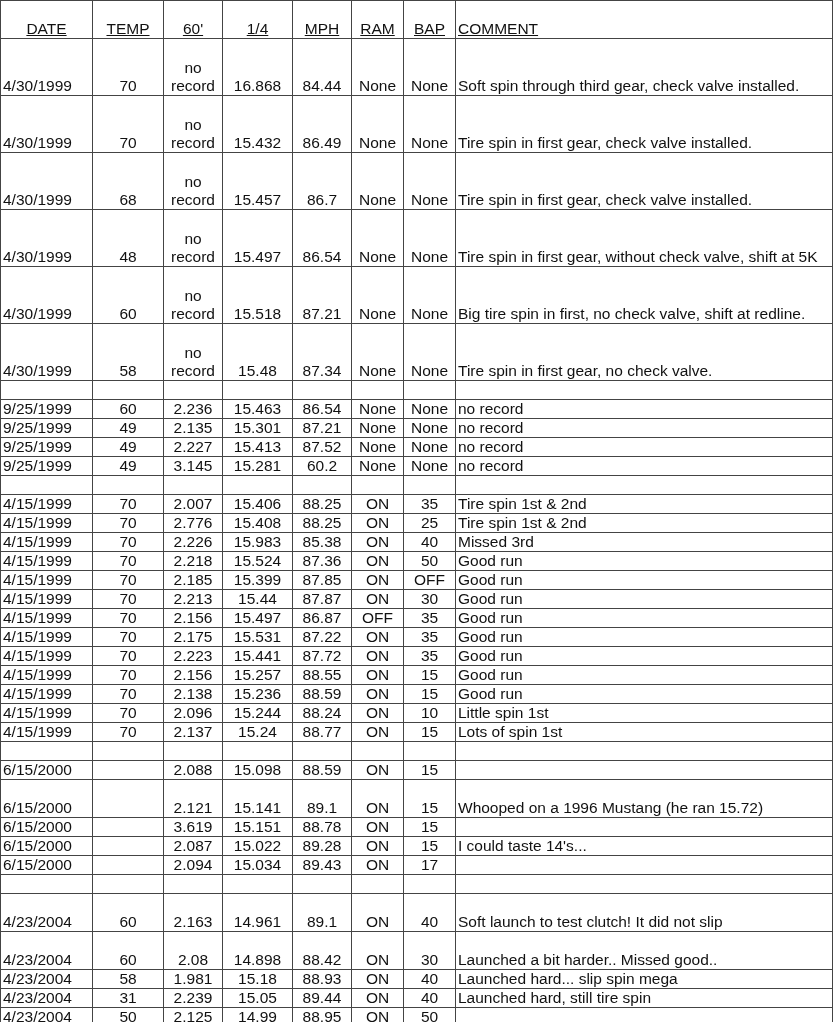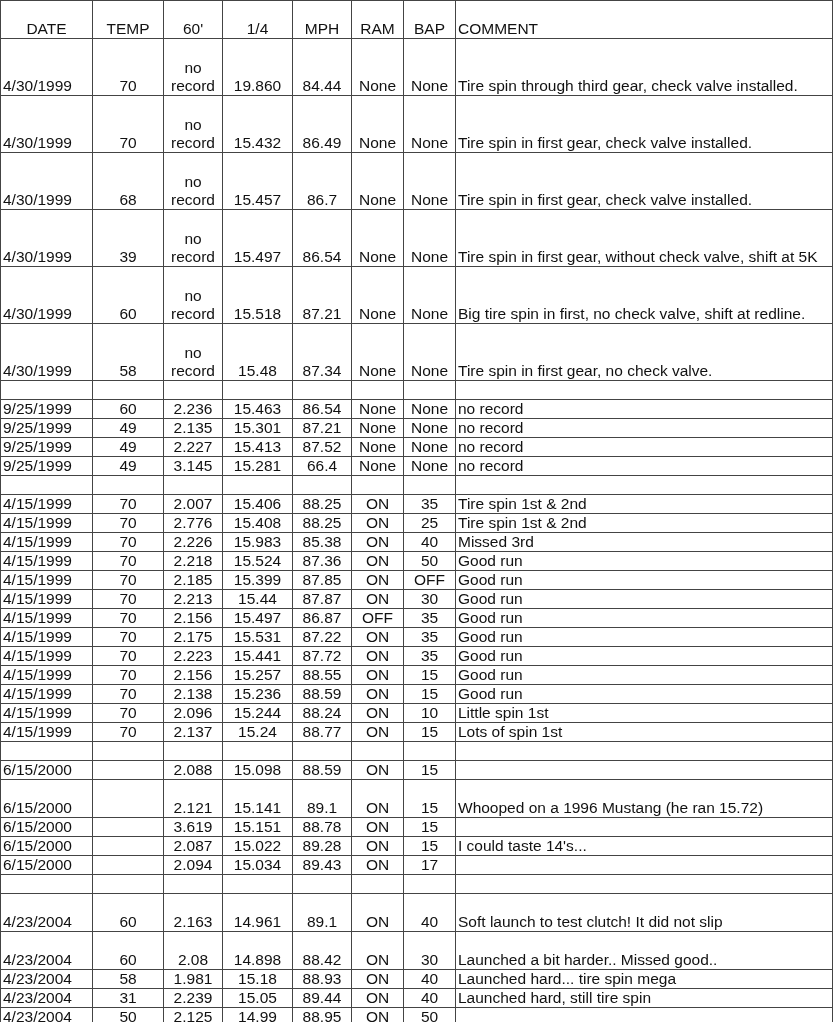--- a/index.html
+++ b/index.html
@@ -17,21 +17,21 @@
     border:1px solid #444;
     padding:0 2px;
     vertical-align:bottom;
     white-space:nowrap;
     overflow:hidden;
     line-height:18px;
   }
   table.sheet td.wrap { white-space:normal; }
   td.c { text-align:center; }
   td.l { text-align:left; }
-  tr.hdr td { height:37px; vertical-align:bottom; padding-bottom:0; }
+  tr.hdr td { height:37px; vertical-align:bottom; padding-bottom:0;text-decoration:underline; }
   tr.h57 td { height:56px; }
   tr.h38 td { height:37px; }
   tr.h19 td { height:18px; }
   tr.blank td { height:18px; }
   col.c-date { width:92px; }
   col.c-temp { width:71px; }
   col.c-60 { width:59px; }
   col.c-q { width:70px; }
   col.c-mph { width:59px; }
   col.c-ram { width:52px; }
@@ -62,25 +62,25 @@
       <td class="c">RAM</td>
       <td class="c">BAP</td>
       <td class="l">COMMENT</td>
     </tr>
   </thead>
   <tbody id="rows">
       <tr class="h57">
         <td class="l">4/30/1999</td>
         <td class="c">70</td>
         <td class="c wrap">no record</td>
-        <td class="c">19.860</td>
+        <td class="c">16.868</td>
         <td class="c">84.44</td>
         <td class="c">None</td>
         <td class="c">None</td>
-        <td class="l wrap">Tire spin through third gear, check valve installed.</td>
+        <td class="l wrap">Soft spin through third gear, check valve installed.</td>
       </tr>
       <tr class="h57">
         <td class="l">4/30/1999</td>
         <td class="c">70</td>
         <td class="c wrap">no record</td>
         <td class="c">15.432</td>
         <td class="c">86.49</td>
         <td class="c">None</td>
         <td class="c">None</td>
         <td class="l wrap">Tire spin in first gear, check valve installed.</td>
@@ -90,21 +90,21 @@
         <td class="c">68</td>
         <td class="c wrap">no record</td>
         <td class="c">15.457</td>
         <td class="c">86.7</td>
         <td class="c">None</td>
         <td class="c">None</td>
         <td class="l wrap">Tire spin in first gear, check valve installed.</td>
       </tr>
       <tr class="h57">
         <td class="l">4/30/1999</td>
-        <td class="c">39</td>
+        <td class="c">48</td>
         <td class="c wrap">no record</td>
         <td class="c">15.497</td>
         <td class="c">86.54</td>
         <td class="c">None</td>
         <td class="c">None</td>
         <td class="l wrap">Tire spin in first gear, without check valve, shift at 5K</td>
       </tr>
       <tr class="h57">
         <td class="l">4/30/1999</td>
         <td class="c">60</td>
@@ -163,21 +163,21 @@
         <td class="c">87.52</td>
         <td class="c">None</td>
         <td class="c">None</td>
         <td class="l wrap">no record</td>
       </tr>
       <tr class="h19">
         <td class="l">9/25/1999</td>
         <td class="c">49</td>
         <td class="c wrap">3.145</td>
         <td class="c">15.281</td>
-        <td class="c">66.4</td>
+        <td class="c">60.2</td>
         <td class="c">None</td>
         <td class="c">None</td>
         <td class="l wrap">no record</td>
       </tr>
       <tr class="blank">
         <td class="l"></td>
         <td class="c"></td>
         <td class="c wrap"></td>
         <td class="c"></td>
         <td class="c"></td>
@@ -406,21 +406,21 @@
         <td class="l wrap">Launched a bit harder.. Missed good..</td>
       </tr>
       <tr class="h19">
         <td class="l">4/23/2004</td>
         <td class="c">58</td>
         <td class="c wrap">1.981</td>
         <td class="c">15.18</td>
         <td class="c">88.93</td>
         <td class="c">ON</td>
         <td class="c">40</td>
-        <td class="l wrap">Launched hard... tire spin mega</td>
+        <td class="l wrap">Launched hard... slip spin mega</td>
       </tr>
       <tr class="h19">
         <td class="l">4/23/2004</td>
         <td class="c">31</td>
         <td class="c wrap">2.239</td>
         <td class="c">15.05</td>
         <td class="c">89.44</td>
         <td class="c">ON</td>
         <td class="c">40</td>
         <td class="l wrap">Launched hard, still tire spin</td>

